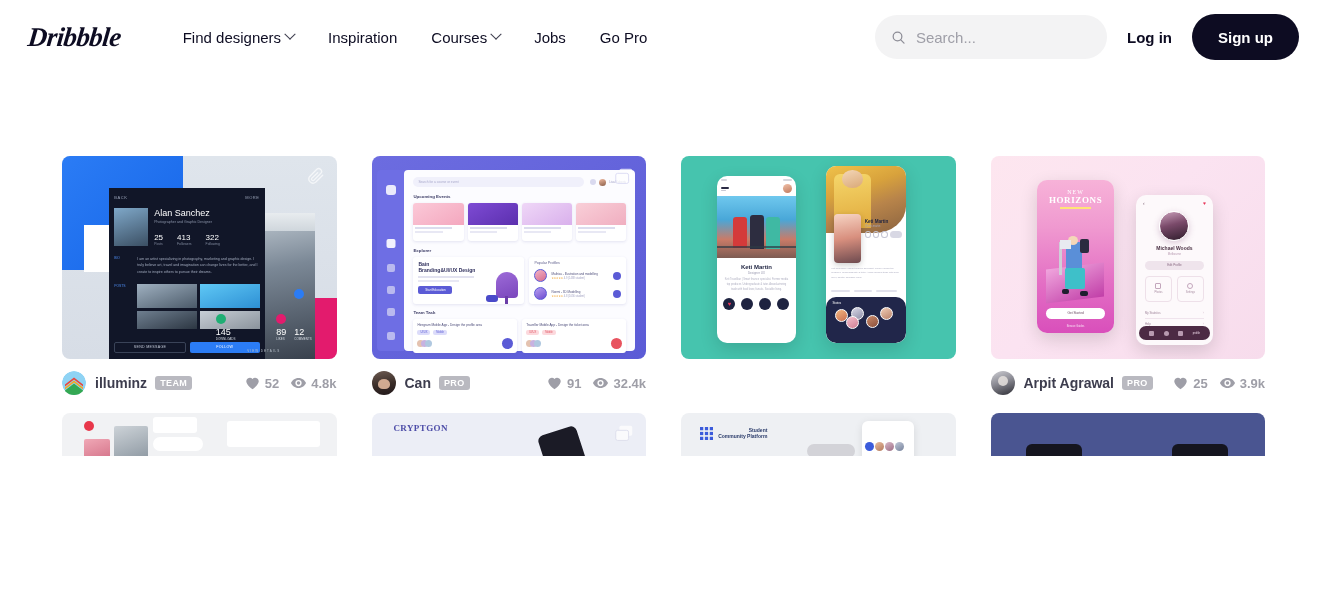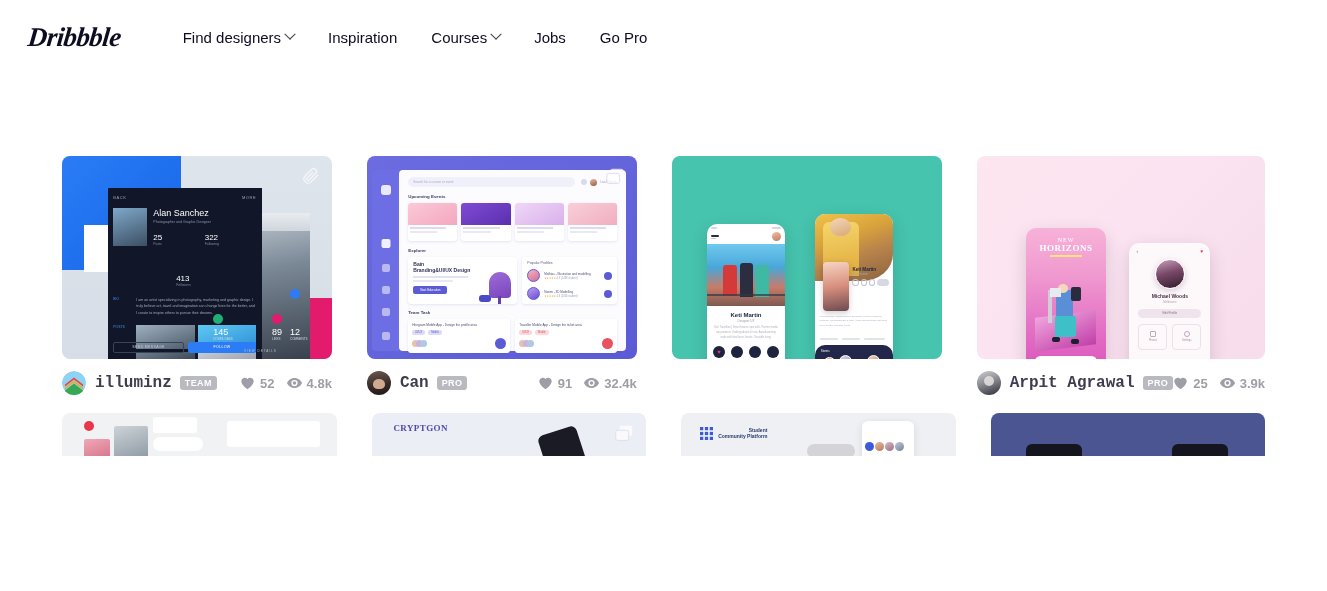--- a/index.html
+++ b/index.html
@@ -118,22 +118,22 @@
   .meta {
     display: flex; align-items: center;
     height: 36px; margin-top: 6px;
   }
   .avatar {
     width: 24px; height: 24px; border-radius: 50%;
     overflow: hidden; flex: 0 0 auto; margin-right: 9px;
     cursor: pointer; position: relative;
   }
   .author {
-    font-size: 16px; font-weight: 700; color: #3d3d4e;
-    cursor: pointer; white-space: nowrap; font-family: Liberation Mono, monospace;
+    font-size: 14px; font-weight: 700; color: #3d3d4e;
+    cursor: pointer; white-space: nowrap;
   }
   .tag {
     margin-left: 8px;
     font-size: 9px; font-weight: 700; letter-spacing: .4px;
     color: #fff; background: #b9b9c0;
     padding: 2px 5px; border-radius: 3px;
     cursor: pointer;
   }
   .stats {
     margin-left: auto;
@@ -150,21 +150,21 @@
   .c1-photo { position:absolute; left:55%; top:28%; right:8%; bottom:0; background:linear-gradient(170deg,#c9d2da 0%,#7b8896 40%,#39414d 100%); }
   .c1-wh { position:absolute; background:#fff; }
 
   
   .c2 { background: linear-gradient(145deg,#6c6ce0,#5b5bd6); }
   .c2-screen { position:absolute; left:12%; top:7%; right:4%; bottom:4%; background:#fcfcff; border-radius:4px; }
   .c2-rail { position:absolute; left:2%; top:7%; width:10%; bottom:4%; background:#6e6ee4; border-radius:4px 0 0 4px; }
 
   
   .c3 { background:#46c4ae; }
-  .phone { position:absolute; background:#fff; border-radius:10px; overflow:hidden; box-shadow:0 6px 18px rgba(0,0,0,.14);margin-top:48px; }
+  .phone { position:absolute; background:#fff; border-radius:10px; overflow:hidden; box-shadow:0 6px 18px rgba(0,0,0,.14); }
 
   
   .c4 { background: linear-gradient(135deg,#fde6ef 0%,#fbe3f1 45%,#f7dcec 100%); }
 
   
   .row2 .thumb { height: 43px; border-radius: 8px 8px 0 0; }
   .r1 { background:#f1f2f4; }
   .r2 { background:#eceef6; }
   .r3 { background:#eef0f3; }
   .r4 { background:#4a5591; }
@@ -188,20 +188,31 @@
       <i class="chev"></i>
     </div>
     <div class="nav-item">
       <span>Jobs</span>
     </div>
     <div class="nav-item">
       <span>Go Pro</span>
     </div>
   </nav>
 
+  <div class="header-right">
+    <div class="search-box">
+      <svg width="17" height="17" viewBox="0 0 24 24" fill="none">
+        <circle cx="10.5" cy="10.5" r="7" stroke="#8c8c96" stroke-width="2"></circle>
+        <line x1="15.8" y1="15.8" x2="21" y2="21" stroke="#8c8c96" stroke-width="2" stroke-linecap="round"></line>
+      </svg>
+      <input class="search-input" type="text" placeholder="Search..." style="">
+    </div>
+    <div class="login-link">Log in</div>
+    <button class="signup-btn">Sign up</button>
+  </div>
 </div>
 
 <div class="hero">
 </div>
 
 <div class="grid">
 
   <div class="card">
     <div class="thumb c1">
       <div class="c1-blue"></div>
@@ -220,21 +231,21 @@
           <div style="width:34px;height:38px;background:linear-gradient(160deg,#7fa8c9,#3b4f63);flex:0 0 auto;"></div>
           <div style="flex:1;">
             <div style="font-size:9px;color:#fff;font-weight:400;">Alan Sanchez</div>
             <div style="font-size:3.6px;color:#8a93a8;margin-top:2px;">Photographer and Graphic Designer</div>
             <div style="display:flex;gap:14px;margin-top:9px;">
               <div>
                   <div style="font-size:8px;color:#fff;">25</div>
                   <div style="font-size:3.4px;color:#7f889c;">Posts</div>
                 </div>
               <div>
-                  <div style="font-size:8px;color:#fff;margin-top:41px;">413</div>
+                  <div style="font-size:8px;color:#fff;">413</div>
                   <div style="font-size:3.4px;color:#7f889c;">Followers</div>
                 </div>
               <div>
                   <div style="font-size:8px;color:#fff;">322</div>
                   <div style="font-size:3.4px;color:#7f889c;">Following</div>
                 </div>
             </div>
           </div>
         </div>
         <div style="display:flex;gap:7px;margin-top:10px;">

